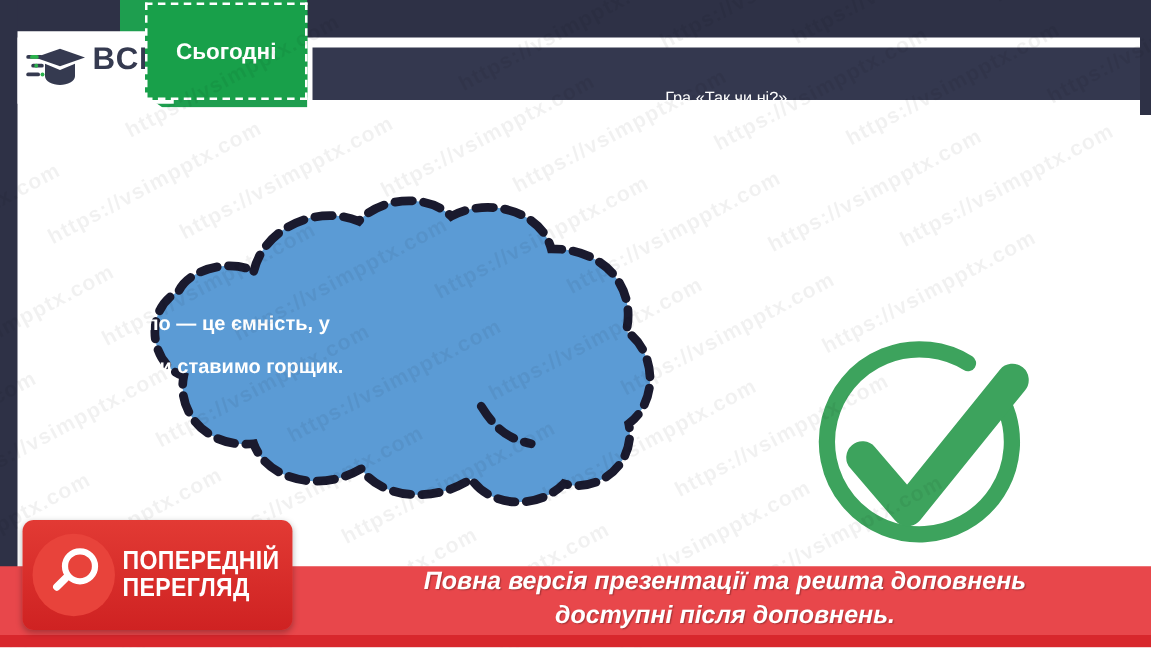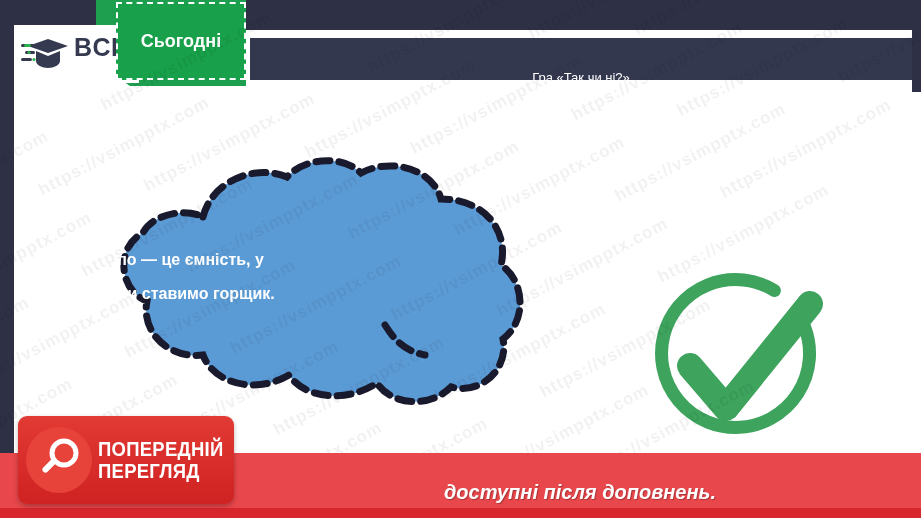--- a/index.html
+++ b/index.html
@@ -327,20 +327,21 @@
     <div class="wm-row odd"><span>https://vsimpptx.com</span><span>https://vsimpptx.com</span><span>https://vsimpptx.com</span></div>
     <div class="wm-row"><span>https://vsimpptx.com</span><span>https://vsimpptx.com</span></div>
     <div class="wm-row odd"><span>https://vsimpptx.com</span><span>https://vsimpptx.com</span></div>
     <div class="wm-row"><span>https://vsimpptx.com</span></div>
     <div class="wm-row odd"><span>https://vsimpptx.com</span></div>
   </div>
 
   <div class="red-band"></div>
   <div class="red-band-lower"></div>
   <div class="band-text">
+    <div>Повна версія презентації та решта доповнень</div>
     <div>доступні після доповнень.</div>
   </div>
 
   <div class="preview-badge">
     <span class="mag-circle">
       <svg width="48" height="48" viewBox="0 0 48 48" xmlns="http://www.w3.org/2000/svg">
         <circle cx="29" cy="18" r="12" fill="none" stroke="#ffffff" stroke-width="5"></circle>
         <rect x="6" y="28" width="16" height="6" rx="3" fill="#ffffff" transform="rotate(-45 14 31)"></rect>
       </svg>
     </span>

